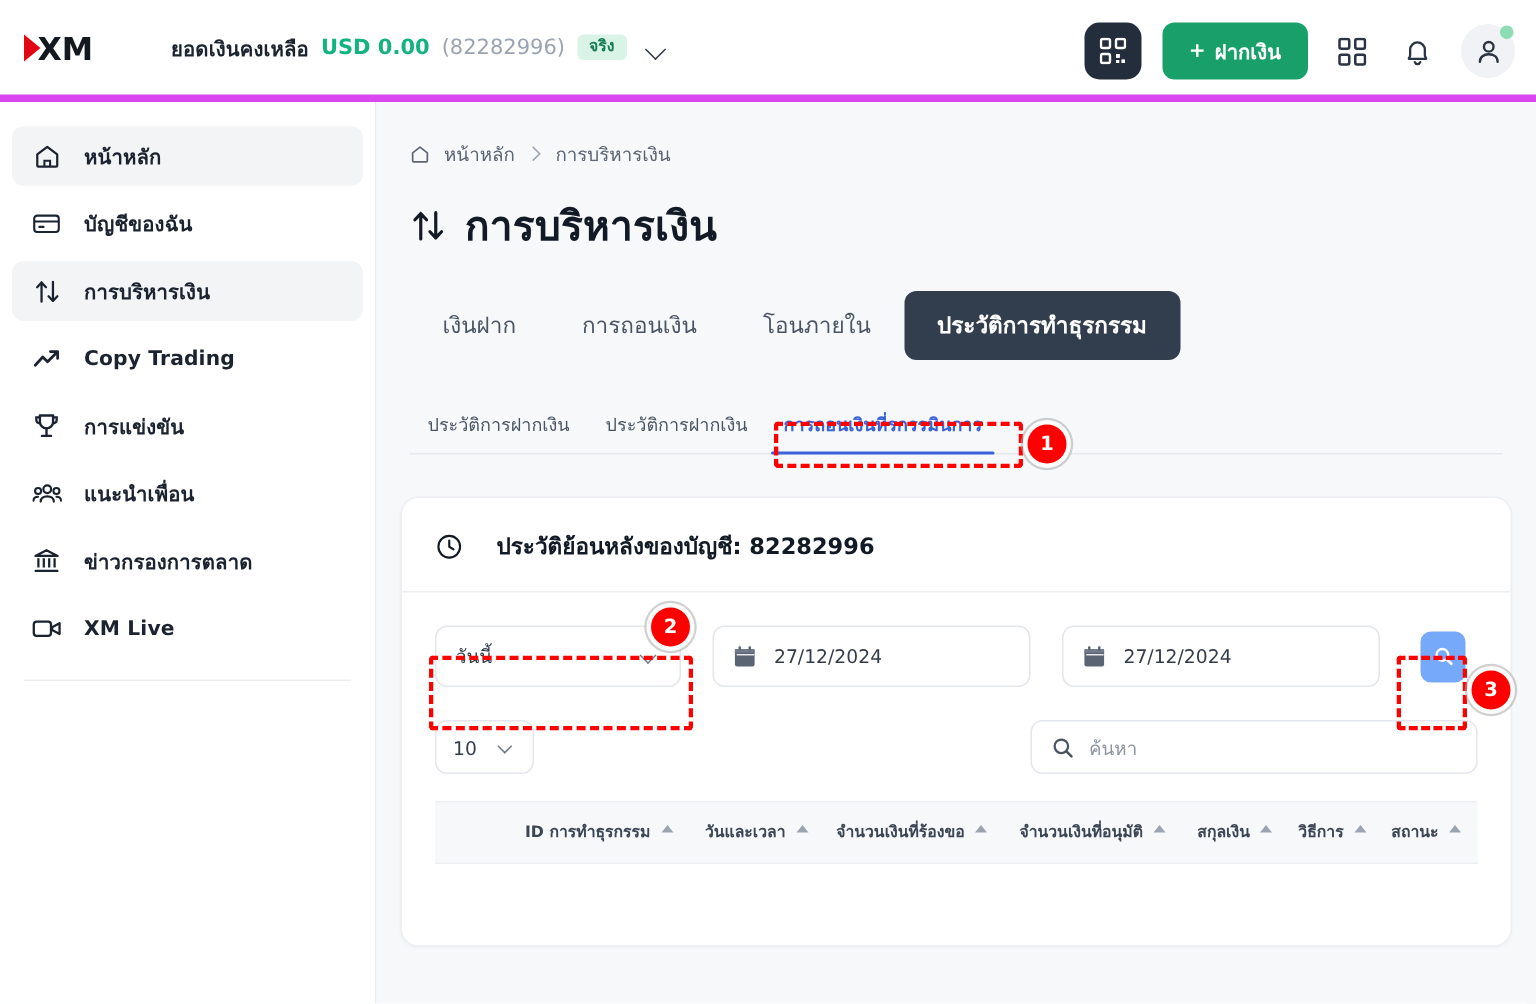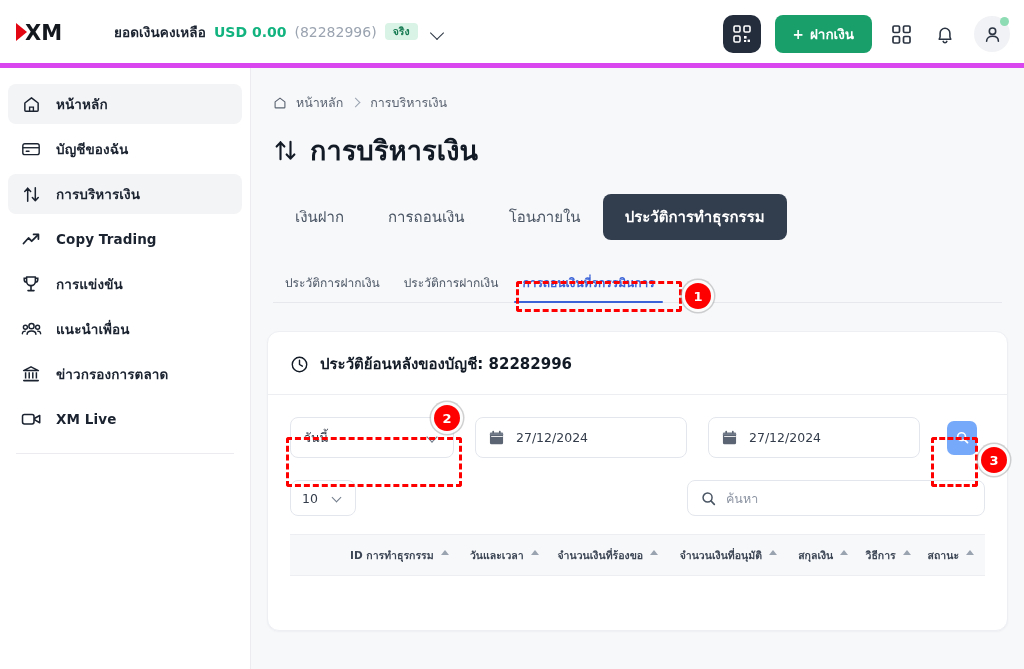--- a/index.html
+++ b/index.html
@@ -167,21 +167,21 @@
   }
 
   
   .card {
     margin: 28px 16px 0 16px; background: #ffffff;
     border-radius: 12px; border: 1px solid #edeff3;
     box-shadow: 0 1px 2px rgba(20,30,50,.04);
     height: 300px; overflow: hidden; position: relative;
   }
   .card-head {
-    display: flex; align-items: center; gap: 11px;
+    display: flex; align-items: center; gap: 22px;
     padding: 20px 0 0 22px;
   }
   .card-title { font-size: 15px; font-weight: 700; color: #121a26; }
   .card-divider { height: 1px; background: #eceef2; margin: 18px 0 0 0; }
 
   .filters {
     display: flex; align-items: center; gap: 21px;
     padding: 22px 22px 0 22px;
   }
   .sel-box {

